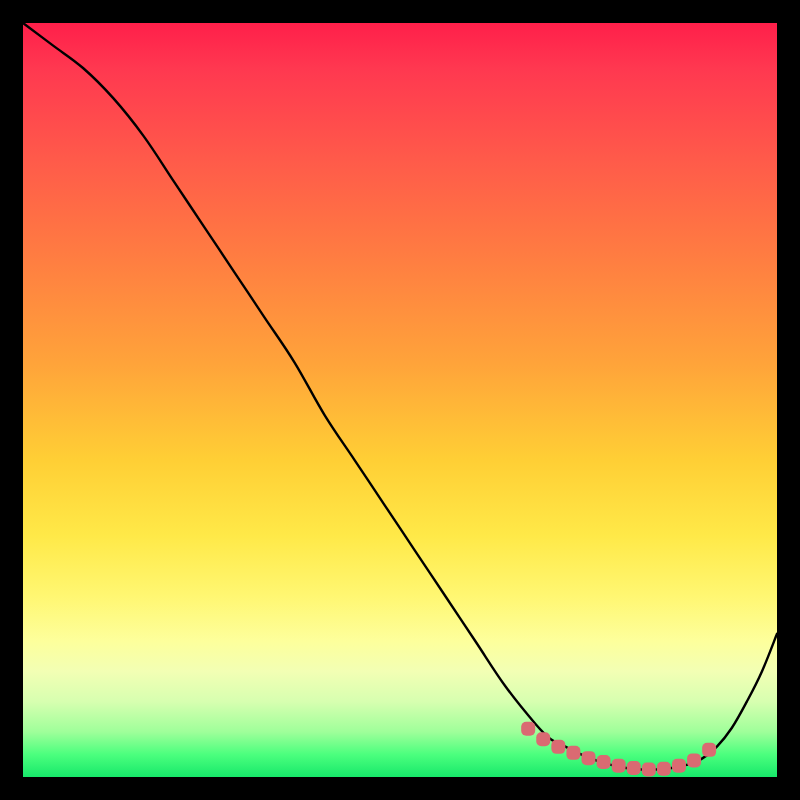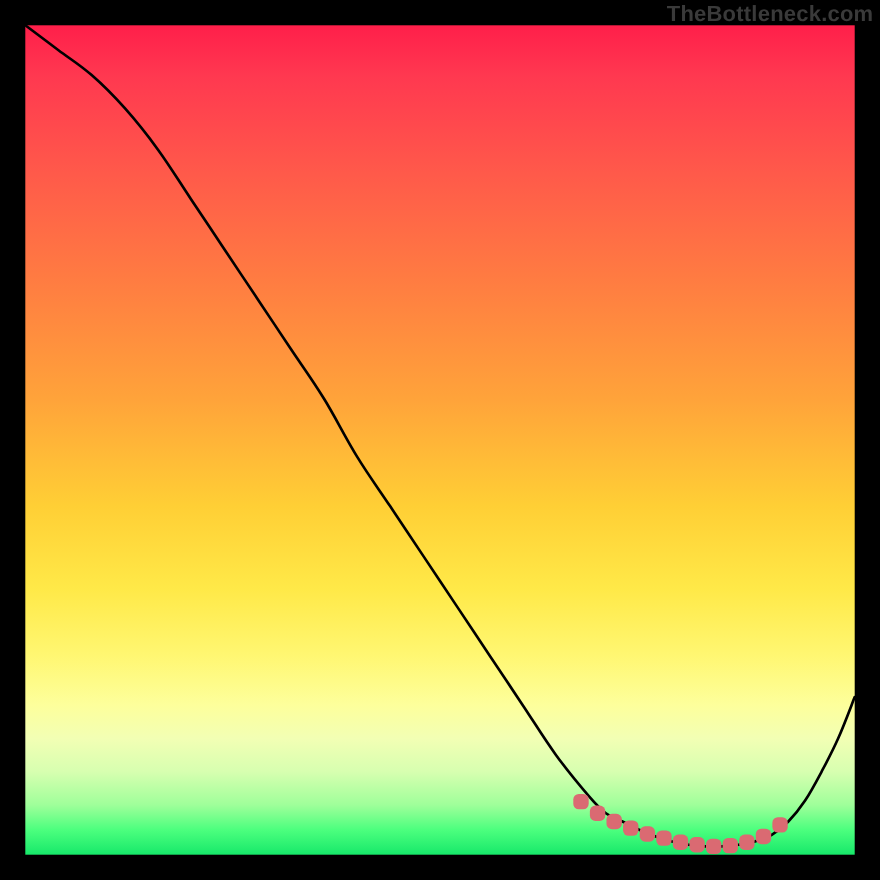--- a/index.html
+++ b/index.html
@@ -60,21 +60,20 @@
     height: 800px;
     pointer-events: none;
   }
 </style>
 </head>
 <body>
 
 <div class="frame">
   <div class="plot-area"></div>
 
-  <div class="watermark">TheBottleneck.com</div>
 
   <svg class="curve-layer" viewBox="0 0 800 800">
     <g>
       <path id="curve-path" d="M 23.00 23.00 C 28.43 27.07, 42.30 37.48, 53.16 45.62 C 64.02 53.76, 72.46 58.74, 83.32 68.24 C 94.18 77.74, 102.62 86.19, 113.48 98.40 C 124.34 110.61, 132.78 121.17, 143.64 136.10 C 154.50 151.03, 162.94 165.05, 173.80 181.34 C 184.66 197.63, 193.10 210.29, 203.96 226.58 C 214.82 242.87, 223.26 255.53, 234.12 271.82 C 244.98 288.11, 253.42 300.77, 264.28 317.06 C 275.14 333.35, 283.58 344.66, 294.44 362.30 C 305.30 379.94, 313.74 397.44, 324.60 415.08 C 335.46 432.72, 343.90 444.03, 354.76 460.32 C 365.62 476.61, 374.06 489.27, 384.92 505.56 C 395.78 521.85, 404.22 534.51, 415.08 550.80 C 425.94 567.09, 434.38 579.75, 445.24 596.04 C 456.10 612.33, 464.54 624.99, 475.40 641.28 C 486.26 657.57, 494.70 671.59, 505.56 686.52 C 516.42 701.45, 527.58 714.72, 535.72 724.22 C 543.86 733.72, 545.37 735.23, 550.80 739.30 C 556.23 743.37, 560.45 744.13, 565.88 746.84 C 571.31 749.55, 575.53 751.94, 580.96 754.38 C 586.39 756.82, 590.61 758.51, 596.04 760.41 C 601.47 762.31, 605.69 763.58, 611.12 764.94 C 616.55 766.29, 620.77 767.14, 626.20 767.95 C 631.63 768.77, 635.85 769.19, 641.28 769.46 C 646.71 769.73, 650.93 769.73, 656.36 769.46 C 661.79 769.19, 666.01 768.77, 671.44 767.95 C 676.87 767.14, 681.09 766.56, 686.52 764.94 C 691.95 763.31, 696.17 762.16, 701.60 758.90 C 707.03 755.65, 711.25 752.40, 716.68 746.84 C 722.11 741.28, 726.33 736.13, 731.76 727.99 C 737.19 719.85, 741.41 711.78, 746.84 701.60 C 752.27 691.42, 756.49 683.65, 761.92 671.44 C 767.35 659.23, 774.29 640.53, 777.00 633.74" fill="none" stroke="#000000" stroke-width="2.4" stroke-linecap="round"></path>
     </g>
     <g id="marker-group">
         <rect x="521.18" y="721.74" width="14" height="14" rx="5" ry="5" fill="#da6a72"></rect>
         <rect x="536.26" y="732.30" width="14" height="14" rx="5" ry="5" fill="#da6a72"></rect>
         <rect x="551.34" y="739.84" width="14" height="14" rx="5" ry="5" fill="#da6a72"></rect>
         <rect x="566.42" y="745.87" width="14" height="14" rx="5" ry="5" fill="#da6a72"></rect>

